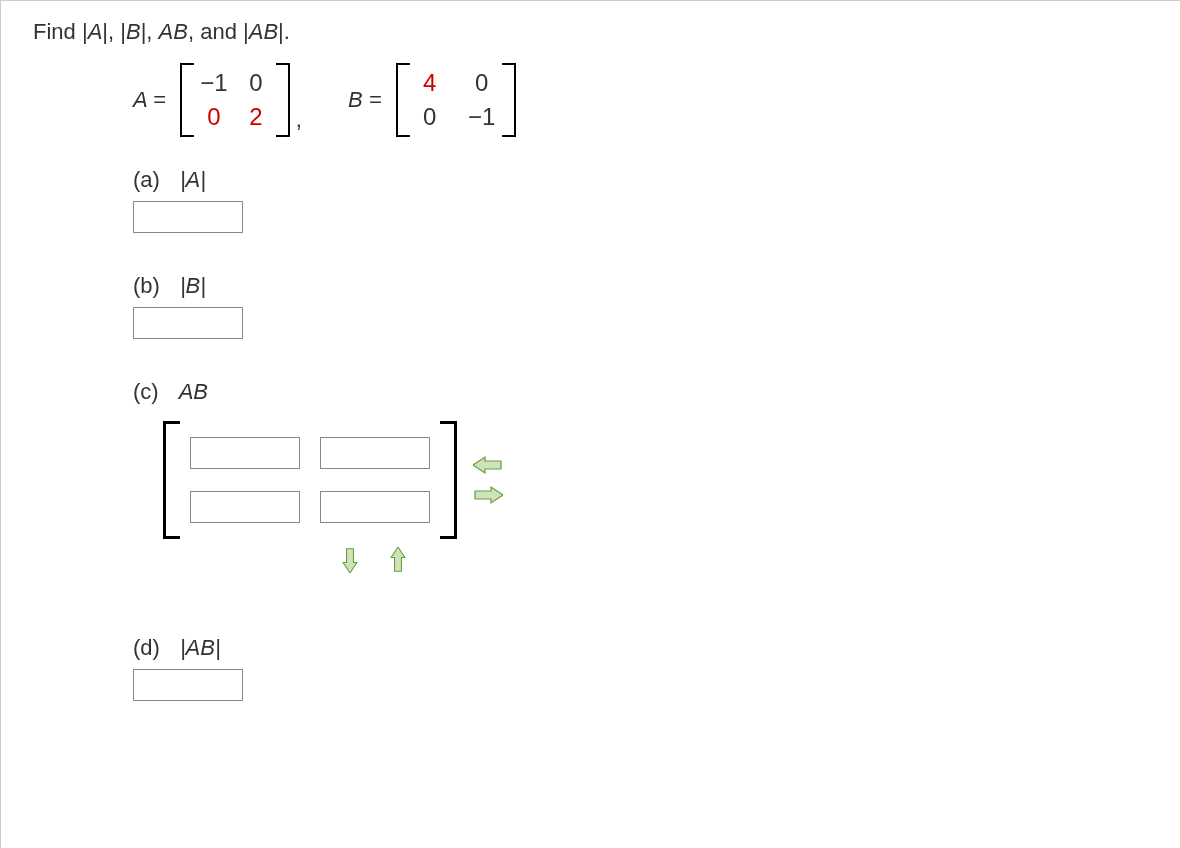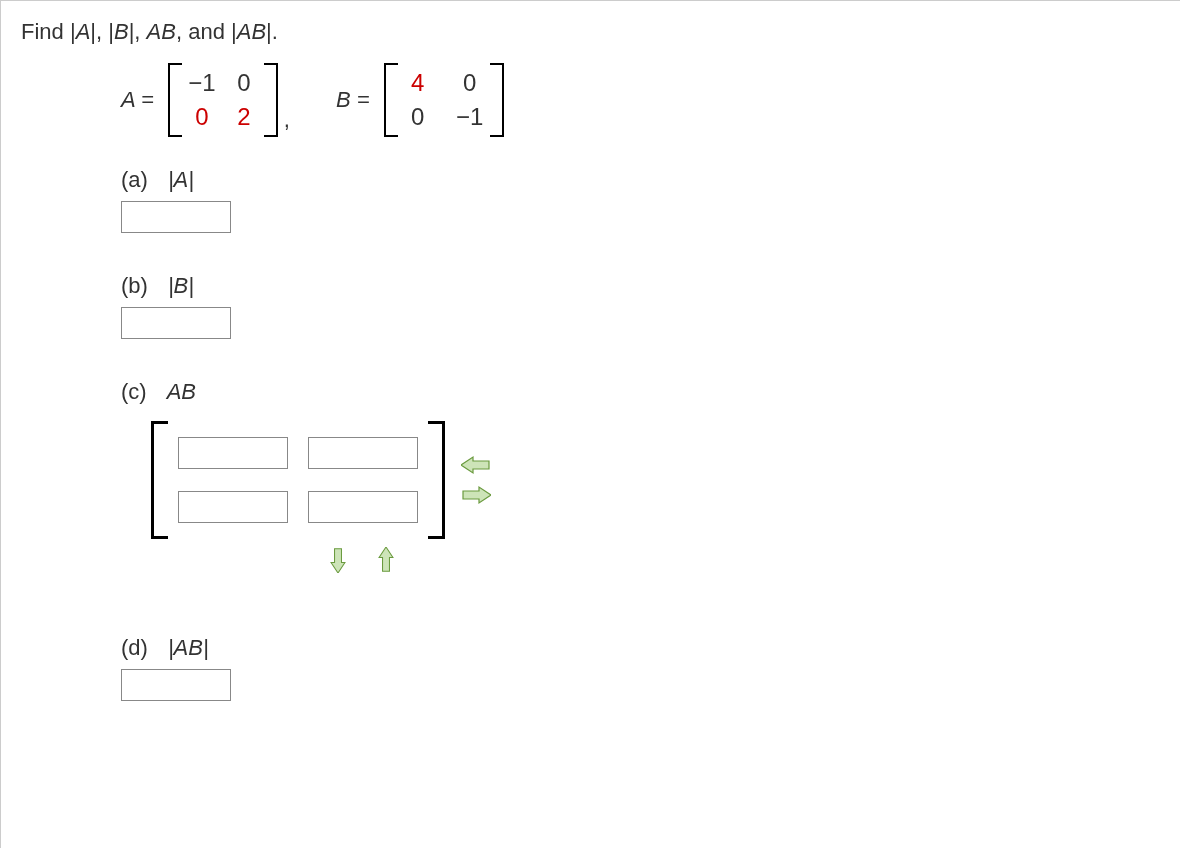--- a/index.html
+++ b/index.html
@@ -7,21 +7,21 @@
     padding: 0;
     font-family: Verdana, Geneva, sans-serif;
     font-size: 22px;
     color: #333;
     background: #fff;
   }
   .container {
     border: 1px solid #ccc;
     border-right: none;
     border-bottom: none;
-    padding: 18px 20px 30px 20px;
+    padding: 18px 20px 30px 32px;
     width: 1180px;
     height: 848px;
     box-sizing: border-box;
   }
   .prompt {
     margin-bottom: 18px;
   }
   .italic { font-style: italic; }
   .matrices-row {
     margin-left: 100px;

